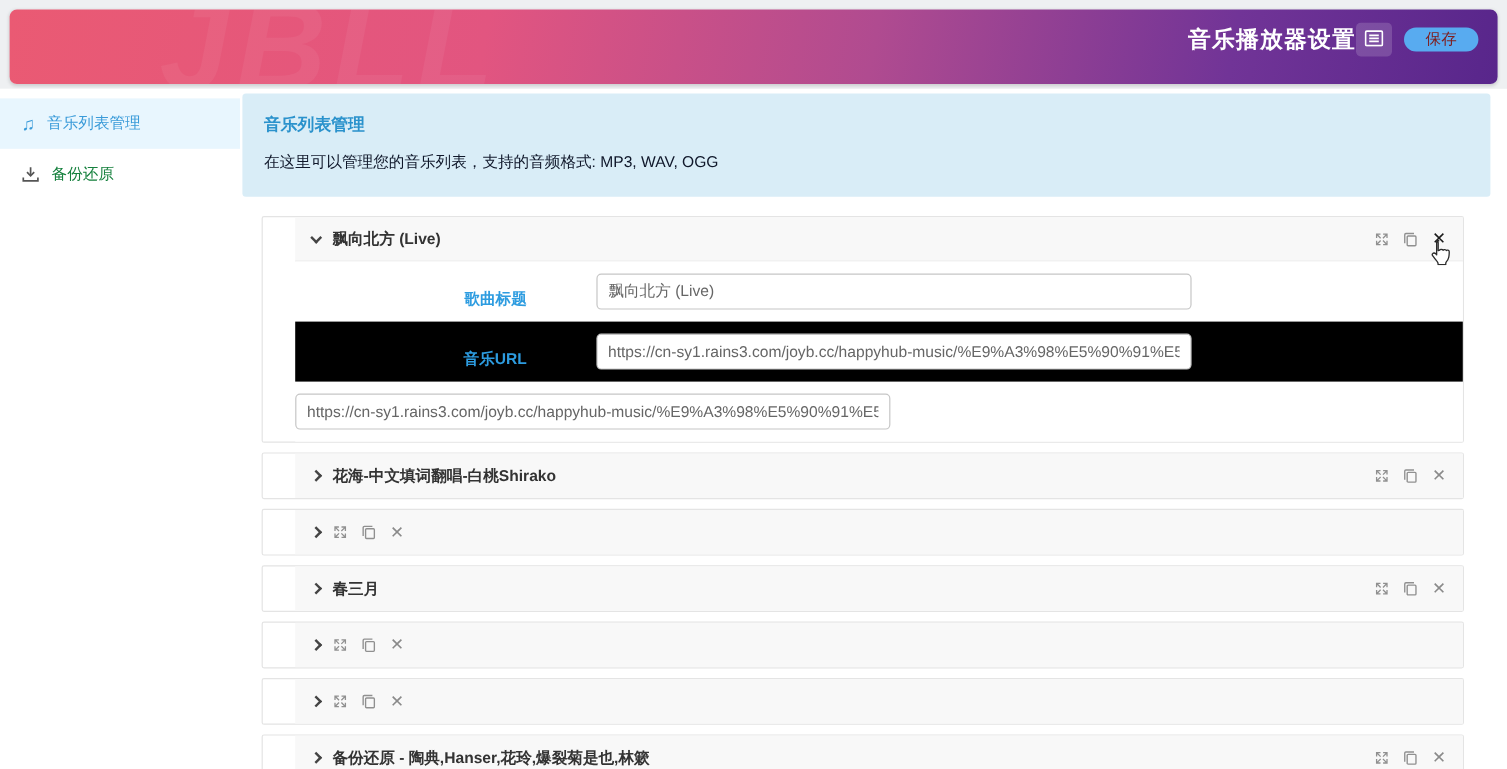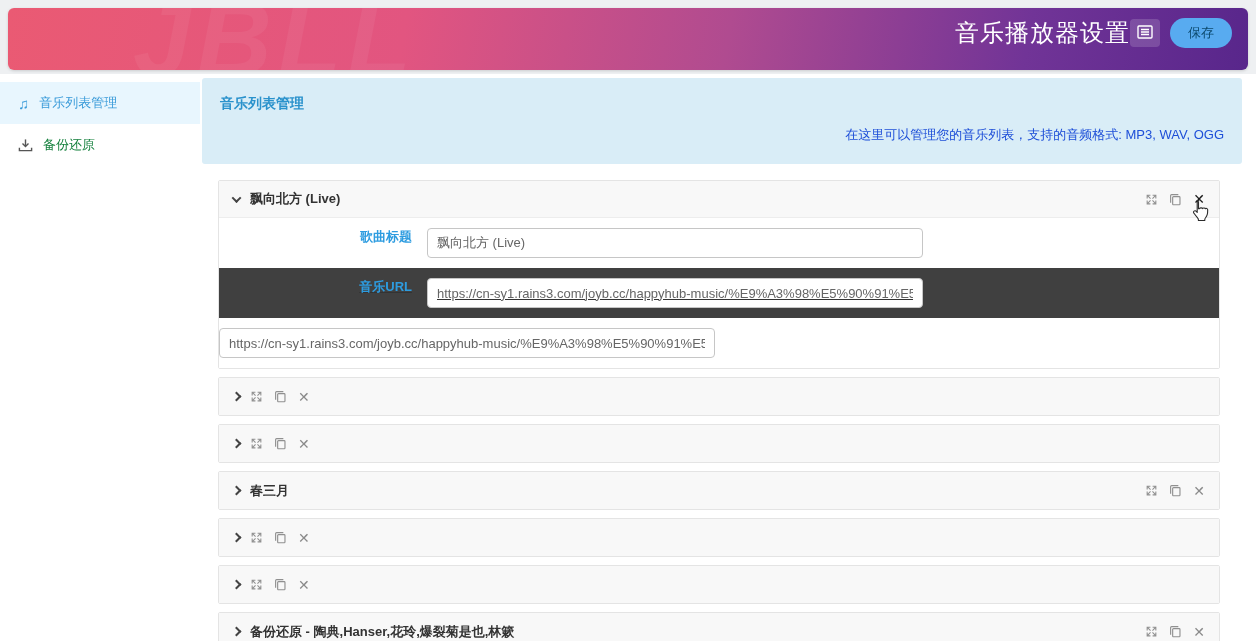--- a/index.html
+++ b/index.html
@@ -20,30 +20,30 @@
     padding:0 16px 12px 20px;
     overflow:hidden;
     box-shadow:0 1px 3px rgba(0,0,0,.15);
   }
   .app-header .watermark {
     position:absolute; left:125px; top:-28px;
     font-size:104px; font-weight:bold; font-style:italic;
     color:rgba(255,255,255,0.055);
     letter-spacing:6px; pointer-events:none; user-select:none;
   }
-  .app-title { color:#fff; font-size:24px; font-weight:normal; letter-spacing:1px; position:relative; }
+  .app-title { color:#fff; font-size:19px; font-weight:bold; letter-spacing:1px; position:relative; }
   .header-actions { display:flex; align-items:center; gap:10px; position:relative; }
   .icon-btn {
     width:30px; height:28px; border:none; border-radius:4px;
     background:rgba(255,255,255,0.16); cursor:pointer;
     display:flex; align-items:center; justify-content:center;
   }
   .save-btn {
-    min-width:62px; height:30px; border:none; border-radius:15px;
-    background:#58abf0; color:#0c4a6e; font-size:13px; cursor:pointer;
+    min-width:62px; height:20px; border:none; border-radius:15px;
+    background:#58abf0; color:#7f1d1d; font-size:13px; cursor:pointer;
     padding:0 18px;
     font-family:inherit;
   }
 
   
   .page-body {
     position:absolute; left:0; top:74px; right:0; bottom:0;
     background:#fff; display:flex;
   }
 
@@ -58,27 +58,28 @@
   .side-item svg { display:block; }
 
   
   .main { flex:1; padding:4px 14px 0 2px; }
 
   .info-panel {
     background:#d9edf7; border-radius:3px;
     padding:17px 18px 20px 18px;
   }
   .info-title { color:#2a92cc; font-size:14px; font-weight:bold; margin-bottom:13px; }
-  .info-desc { color:#1d4ed8; font-size:13px;text-align:right; }
+  .info-desc { color:#0f172a; font-size:13px; }
 
   
   .accordion { margin:16px 22px 0 16px; }
   .card {
     border:1px solid #e4e4e4; border-radius:2px; background:#fff;
     margin-bottom:8px;
+    padding-left:27px;
   }
   .card-header {
     background:#f8f8f8; display:flex; align-items:center;
     padding:0 14px; height:37px; cursor:pointer;
   }
   .card.expanded .card-header { border-bottom:1px solid #ededed; }
   .chev {
     width:7px; height:7px; border-right:2px solid #444; border-bottom:2px solid #444;
     display:inline-block; margin-right:10px; flex:0 0 auto;
   }
@@ -86,22 +87,22 @@
   .chev.right { transform:rotate(-45deg); }
   .card-title { font-size:13px; font-weight:bold; color:#333; flex:1; white-space:nowrap; overflow:hidden; }
   .card-tools { display:flex; align-items:center; gap:11px; flex:0 0 auto; }
   .tool { cursor:pointer; display:flex; align-items:center; color:#909090; }
   .tool svg { display:block; }
   .close-x { font-size:14px; font-weight:bold; color:#8a8a8a; line-height:1; font-family:"DejaVu Sans",sans-serif; }
   .close-x.hovered { color:#1a1a1a; }
 
   
   .card-body { background:#fff; }
-  .field-row { display:flex; align-items:flex-start; padding:10px 0; }
-  .field-row.alt { background:#404040;text-decoration:underline; }
+  .field-row { display:flex; align-items:flex-end; padding:10px 0;gap:43px; }
+  .field-row.alt { background:#000000; }
   .field-label {
     width:208px; flex:0 0 208px; text-align:right; padding-right:15px;
     color:#2d9ce0; font-size:13px; font-weight:bold;
   }
   .field-input {
     width:496px; height:30px; border:1px solid #c6c6c6; border-radius:4px;
     padding:0 9px; font-size:13px; color:#666; font-family:inherit;
     background:#fff; outline:none;
   }
 
@@ -187,20 +188,21 @@
           </div>
           <div class="field-row">
             <input class="field-input" type="text" value="https://cn-sy1.rains3.com/joyb.cc/happyhub-music/%E9%A3%98%E5%90%91%E5%8C%97%E6" style="">
           </div>
         </div>
       </div>
 
       <div class="card">
         <div class="card-header">
           <span class="chev right"></span>
+          <span class="card-title">花海-中文填词翻唱-白桃Shirako</span>
           <span class="card-tools">
             <span class="tool">
                 <svg width="13" height="13" viewBox="0 0 24 24" fill="#909090">
                   <path d="M9.5,13.09L10.91,14.5L6.41,19H10V21H3V14H5V17.59L9.5,13.09M10.91,9.5L9.5,10.91L5,6.41V10H3V3H10V5H6.41L10.91,9.5M14.5,13.09L19,17.59V14H21V21H14V19H17.59L13.09,14.5L14.5,13.09M13.09,9.5L17.59,5H14V3H21V10H19V6.41L14.5,10.91L13.09,9.5Z"></path>
                 </svg>
               </span>
             <span class="tool">
                 <svg width="13" height="13" viewBox="0 0 16 16">
                   <rect x="4.5" y="4.5" width="9" height="10" rx="1" fill="none" stroke="#909090" stroke-width="1.4"></rect>
                   <path d="M11.5 2H3.2A1.2 1.2 0 0 0 2 3.2V12" fill="none" stroke="#909090" stroke-width="1.4"></path>

